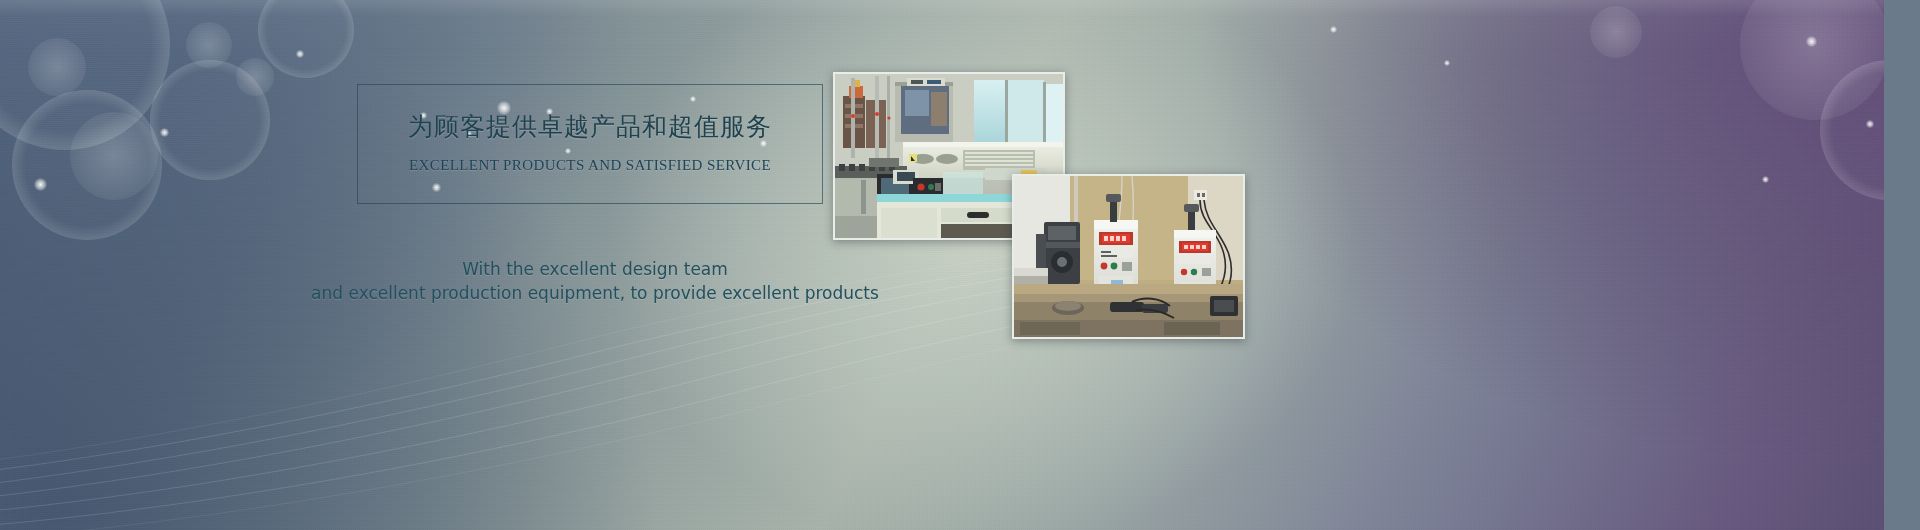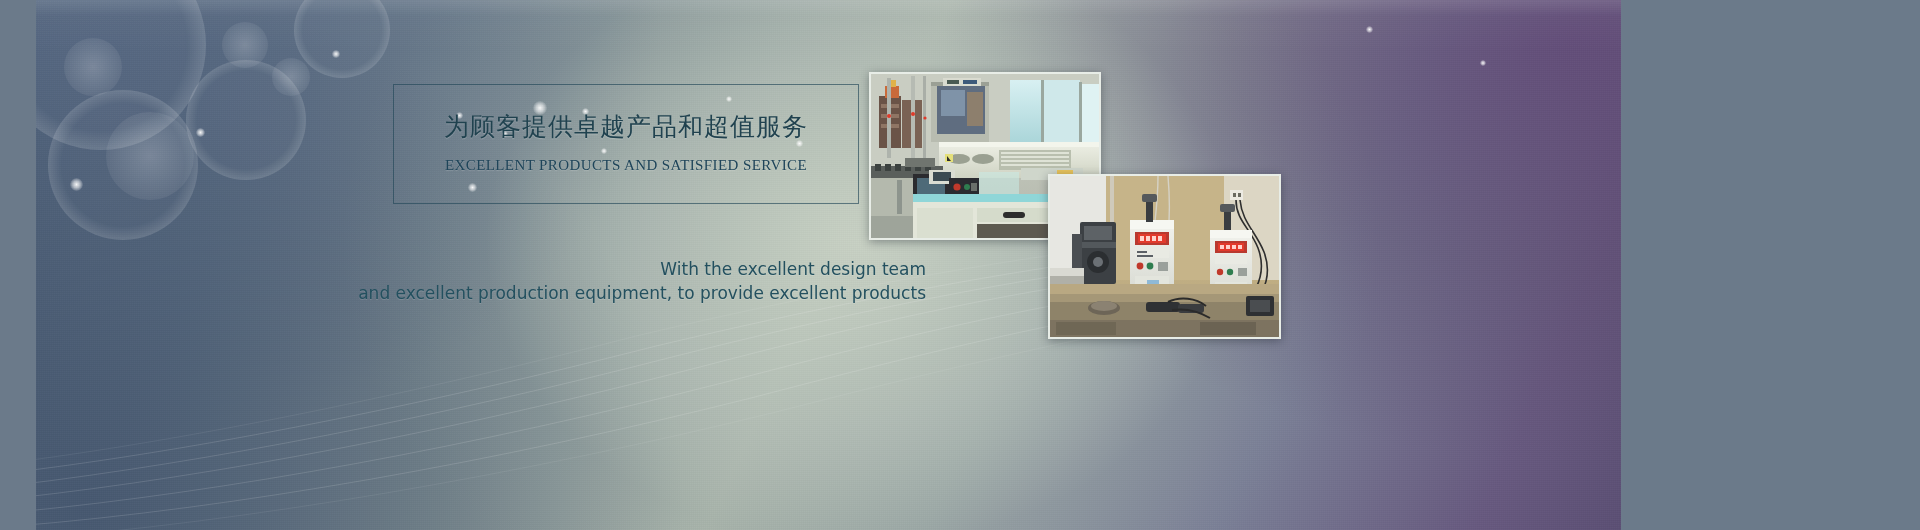--- a/index.html
+++ b/index.html
@@ -2,28 +2,27 @@
 <html><head>
 <meta charset="utf-8">
 <style>
   html,body{margin:0;padding:0;}
   body{
     width:1920px;height:530px;overflow:hidden;
     font-family:"Liberation Sans",sans-serif;
     background:#6b7a8a;
   }
   #banner{
-    position:relative;width:1585px;height:530px;overflow:hidden;
+    position:relative;width:1884px;height:530px;overflow:hidden;
     background:
       radial-gradient(ellipse 520px 420px at 52% 46%, rgba(205,214,200,0.85) 0%, rgba(190,201,192,0.55) 42%, rgba(150,165,166,0.12) 72%, rgba(150,165,166,0) 100%),
       radial-gradient(ellipse 900px 600px at 97% 8%, rgba(96,72,118,0.85) 0%, rgba(92,74,112,0.45) 38%, rgba(80,80,110,0) 70%),
       radial-gradient(ellipse 800px 700px at 3% 96%, rgba(60,78,104,0.75) 0%, rgba(62,80,104,0.35) 45%, rgba(62,80,104,0) 75%),
       radial-gradient(ellipse 700px 520px at 4% 6%, rgba(86,104,130,0.9) 0%, rgba(86,104,130,0.35) 50%, rgba(86,104,130,0) 80%),
       linear-gradient(115deg,#4d6078 0%,#657688 16%,#8d9b9b 36%,#aab5ab 50%,#9aa6a4 62%,#7a7f96 78%,#67597f 92%,#5b4f74 100%);
-    margin-left: 36px;
   }
   
   #banner::before{
     content:"";position:absolute;inset:0;
     background:linear-gradient(to bottom, rgba(255,255,255,0.13) 0%, rgba(255,255,255,0.02) 3%, rgba(255,255,255,0) 10%);
     pointer-events:none;
   }
   
   .grain{
     position:absolute;inset:0;pointer-events:none;opacity:.5;
@@ -65,21 +64,21 @@
     position:absolute;left:357px;top:224px;width:466px;
     text-align:center;
     font-family:"DejaVu Sans","Liberation Sans",sans-serif;
     font-size:23px;color:#20424f;letter-spacing:14px;
     text-indent:14px;
     text-shadow:0 1px 1px rgba(255,255,255,0.2);
     white-space:nowrap;
   }
   #paragraph{
     position:absolute;left:300px;top:258px;width:590px;
-    text-align:right;
+    text-align:center;
     font-size:17px;line-height:23.5px;color:#23505f;
     font-family:"DejaVu Sans","Liberation Sans",sans-serif;
     text-shadow:0 1px 1px rgba(255,255,255,0.16);
   }
   #paragraph div{white-space:nowrap;}
   
   .photo{position:absolute;overflow:hidden;border:2px solid rgba(240,244,240,0.85);
          box-shadow:0 2px 9px rgba(20,30,40,0.38);background:#b9c0b6;}
   #photo1{left:833px;top:72px;width:228px;height:164px;}
   #photo2{left:1012px;top:174px;width:229px;height:161px;}

